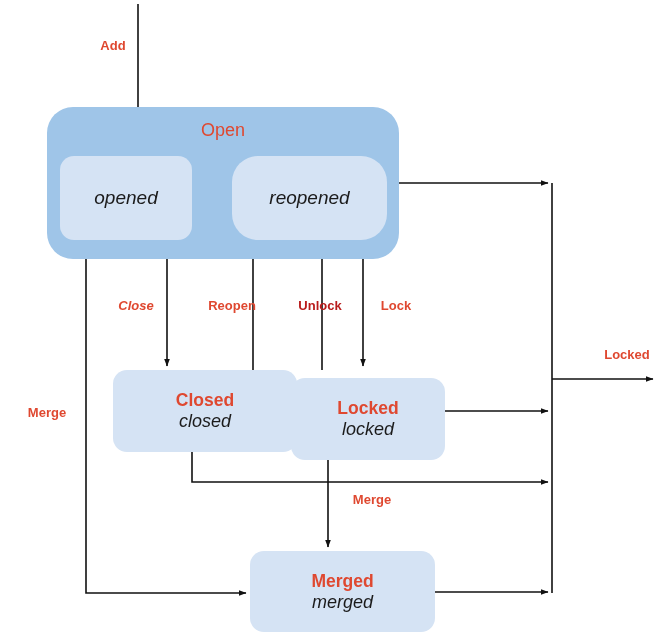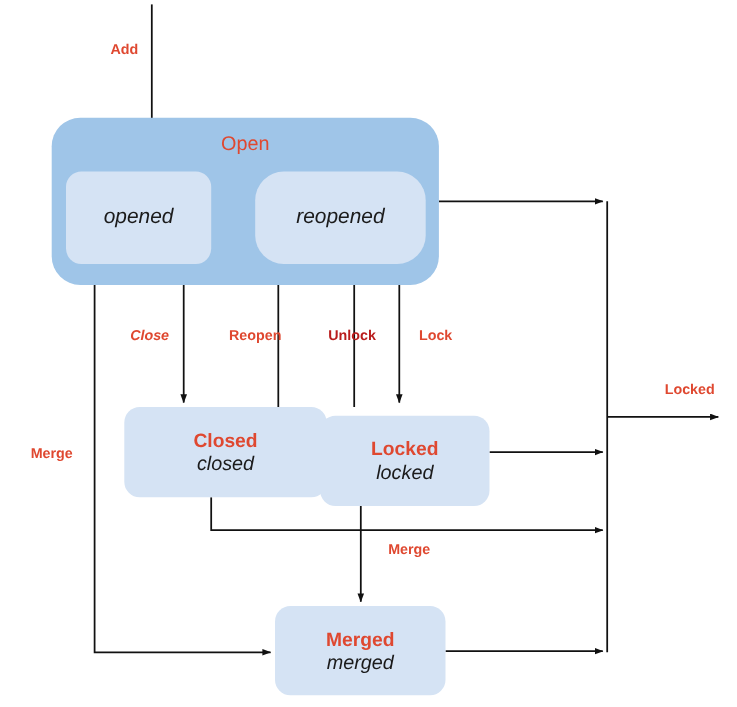--- a/index.html
+++ b/index.html
@@ -74,21 +74,21 @@
   <div class="state-box" style="left:113px;top:370px;width:184px;height:82px;background:#d5e3f4;">
     <div class="state-title" style="color:#df4830;">Closed</div>
     <div class="state-name" style="font-size:18px;">closed</div>
   </div>
 
   <div class="state-box" style="left:291px;top:378px;width:154px;height:82px;background:#d5e3f4;">
     <div class="state-title" style="color:#df4830;">Locked</div>
     <div class="state-name" style="font-size:18px;">locked</div>
   </div>
 
-  <div class="state-box" style="left:250px;top:551px;width:155px;height:81px;background:#d5e3f4;">
+  <div class="state-box" style="left:250px;top:551px;width:185px;height:81px;background:#d5e3f4;">
     <div class="state-title" style="color:#df4830;">Merged</div>
     <div class="state-name" style="font-size:18px;">merged</div>
   </div>
 
   <div class="action-label" style="left:113px;top:45px;color:#df4830;">Add</div>
   <div class="action-label" style="left:136px;top:305px;color:#df4830;font-style:italic;">Close</div>
   <div class="action-label" style="left:232px;top:305px;color:#df4830;">Reopen</div>
   <div class="action-label" style="left:320px;top:305px;color:#b91c1c;">Unlock</div>
   <div class="action-label" style="left:396px;top:305px;color:#df4830;">Lock</div>
   <div class="action-label" style="left:47px;top:412px;color:#df4830;">Merge</div>

